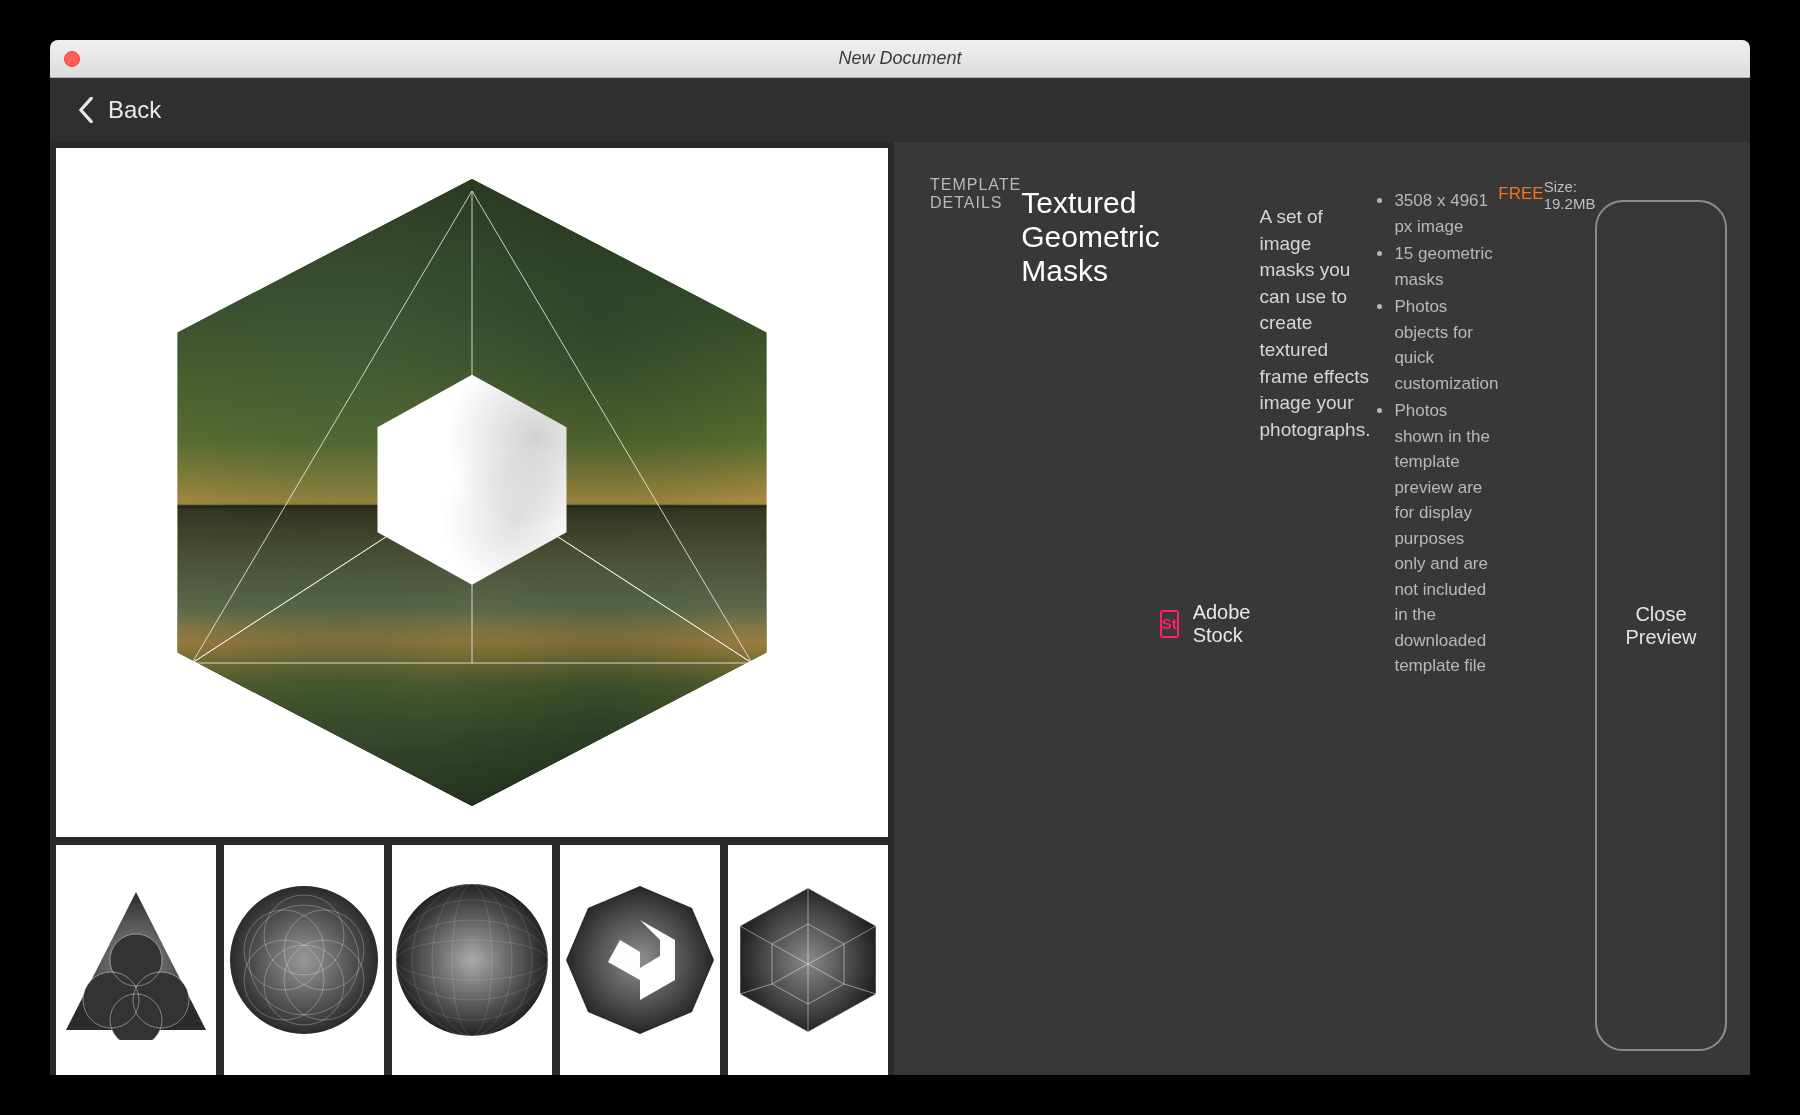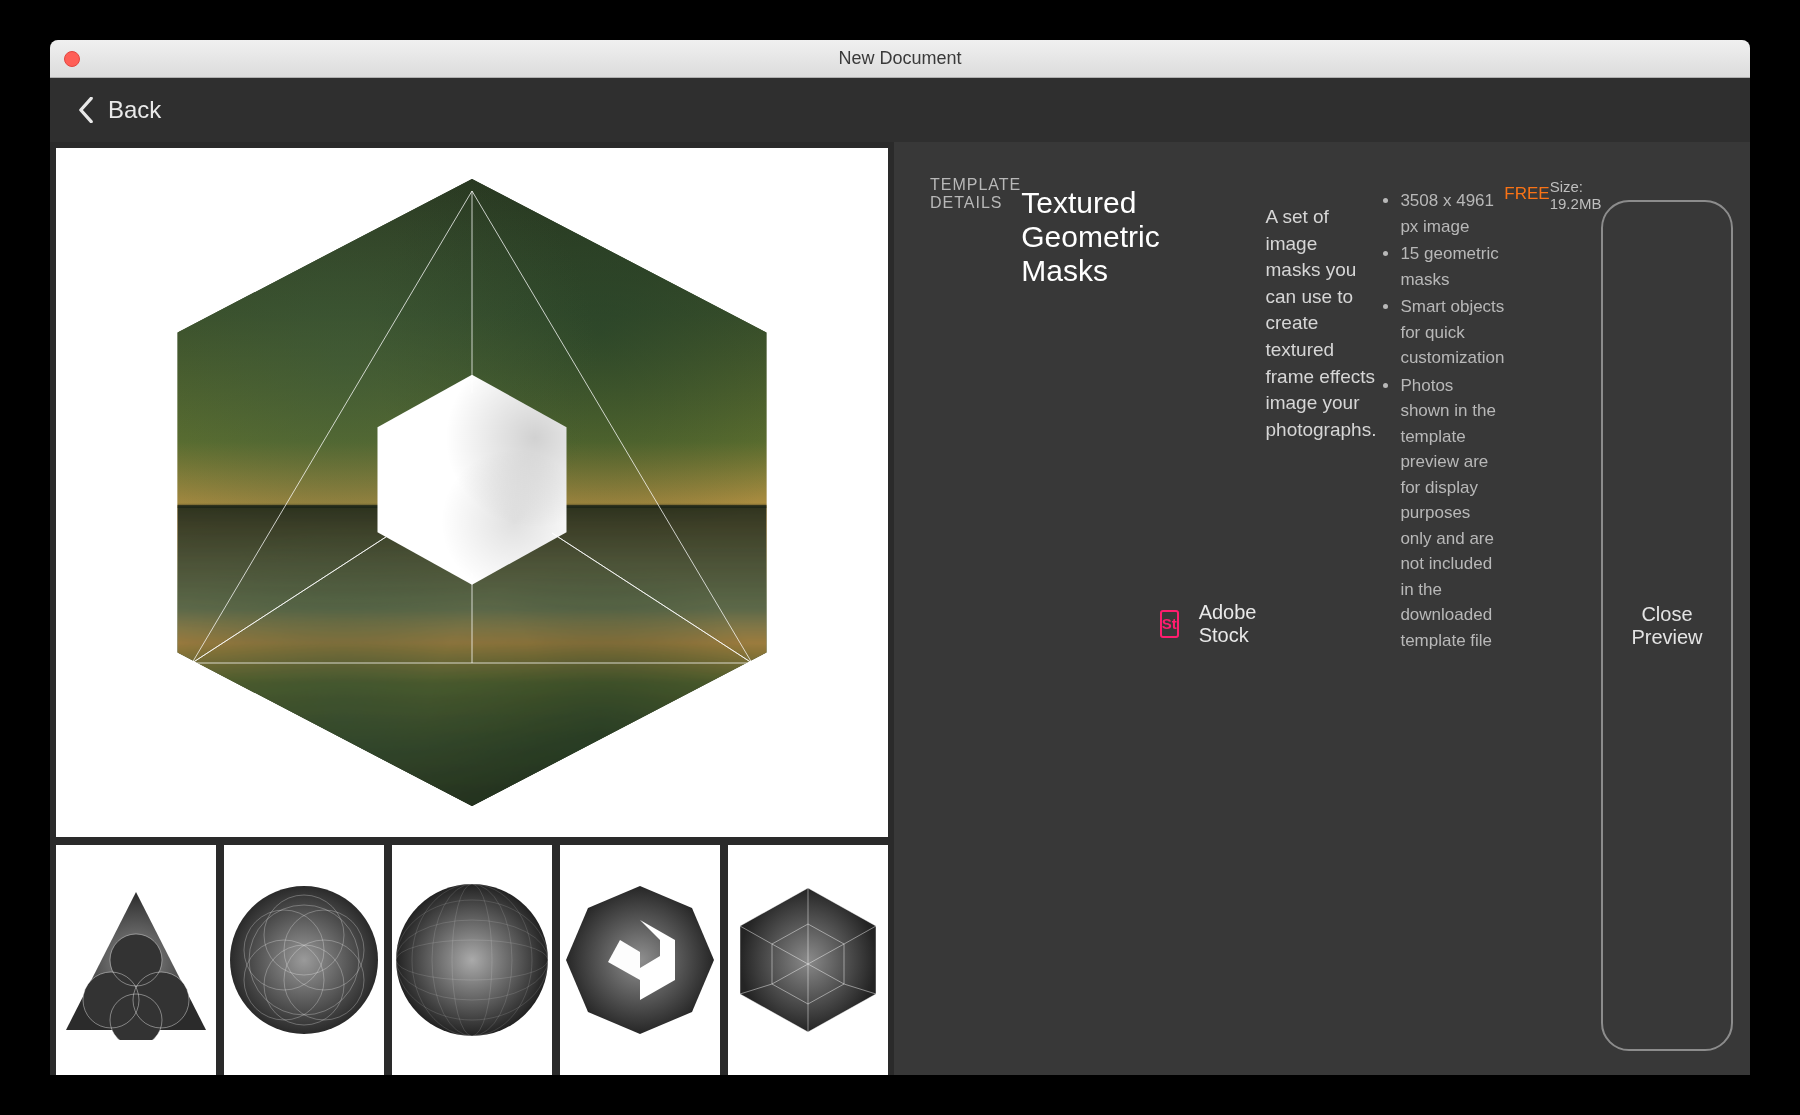--- a/index.html
+++ b/index.html
@@ -3,33 +3,33 @@
 <meta charset="utf-8">
 <style>
   * { margin: 0; padding: 0; box-sizing: border-box; }
   html, body { width: 100%; height: 100%; background: #0a0a0a; font-family: -apple-system, "Helvetica Neue", Arial, sans-serif; }
   .screen { width: 1800px; height: 1115px; background: #000; position: relative; padding: 40px 50px; }
   .window { width: 100%; height: 100%; background: #2a2a2a; border-radius: 8px 8px 0 0; overflow: hidden; box-shadow: 0 10px 40px rgba(0,0,0,.6); display: flex; flex-direction: column; }
   .titlebar { height: 38px; background: linear-gradient(#f0f0f0,#dcdcdc); border-bottom: 1px solid #b0b0b0; display: flex; align-items: center; position: relative; }
   .traffic { position: absolute; left: 14px; display: flex; gap: 10px; }
   .dot { width: 16px; height: 16px; border-radius: 50%; }
   .dot.red { background: #ff5f57; border: 1px solid #e24640; }
-  .title { flex: 1; text-align: center; color: #3a3a3a; font-size: 18px; }
+  .title { flex: 1; text-align: center; color: #3a3a3a; font-size: 18px; font-style: italic; }
   .toolbar { height: 64px; background: #2f2f2f; display: flex; align-items: center; padding: 0 28px; text-align: right; }
   .back-btn { display: flex; align-items: center; gap: 14px; color: #eaeaea; font-size: 24px; cursor: pointer; }
   .back-btn svg { width: 16px; height: 26px; }
   .body { flex: 1; display: flex; min-height: 0; }
   .preview-col { width: 1180px; background: #2a2a2a; padding: 6px 6px 0 6px; display: flex; flex-direction: column; min-height: 0; }
   .preview-main { flex: 1; background: #fff; display: flex; align-items: center; justify-content: center; overflow: hidden; }
   .thumbs { height: 230px; display: flex; gap: 8px; margin-top: 8px; overflow: hidden; }
   .thumb { flex: 1; background: #fff; display: flex; align-items: center; justify-content: center; cursor: pointer; }
   .details { flex: 1; background: #383838; padding: 34px 36px 24px 36px; color: #d8d8d8; display: flex; flex-direction: row; }
   .details .heading { font-size: 16px; letter-spacing: 1px; color: #b8b8b8; }
   .details .title-txt { font-size: 30px; color: #fff; margin-top: 10px; font-weight: 400; }
-  .source-row { display: flex; align-items: center; gap: 20px; margin-top: 20px; }
+  .source-row { display: flex; align-items: center; gap: 14px; margin-top: 20px; }
   .st-badge { width: 28px; height: 28px; border: 2px solid #ff1d6e; color: #ff1d6e; font-size: 15px; font-weight: 600; display: flex; align-items: center; justify-content: center; border-radius: 3px; }
   .source-name { font-size: 20px; color: #e8e8e8; }
   .desc { margin-top: 28px; font-size: 19px; line-height: 1.4; color: #d6d6d6; }
   .feat-list { margin-top: 12px; padding-left: 24px; font-size: 17px; color: #b8b8b8; line-height: 1.5; }
   .feat-list li { margin-bottom: 2px; }
   .price { margin-top: 8px; font-size: 17px; color: #f97316; }
   .size { font-size: 15px; color: #bfbfbf; margin-top: 2px; }
   .close-preview { margin-top: 24px; border: 2px solid #8c8c8c; background: transparent; color: #e4e4e4; font-size: 20px; padding: 10px 28px; border-radius: 28px; cursor: pointer; width: fit-content; }
   .footer-btns { margin-top: auto; display: flex; justify-content: flex-end; align-items: center; gap: 28px; padding-top: 20px; }
   .btn-close { color: #9a9a9a; font-size: 21px; padding: 12px 28px; background: transparent; border: none; cursor: pointer; }
@@ -213,21 +213,21 @@
         <div class="heading">TEMPLATE DETAILS</div>
         <div class="title-txt">Textured Geometric Masks</div>
         <div class="source-row">
           <div class="st-badge">St</div>
           <div class="source-name">Adobe Stock</div>
         </div>
         <div class="desc">A set of image masks you can use to create textured frame effects image your photographs.</div>
         <ul class="feat-list">
           <li>3508 x 4961 px image</li>
           <li>15 geometric masks</li>
-          <li>Smart objects for quick customization</li>
+          <li>Photos objects for quick customization</li>
           <li>Photos shown in the template preview are for display purposes only and are not included in the downloaded template file</li>
         </ul>
         <div class="price">FREE</div>
         <div class="size">Size: 19.2MB</div>
         <button class="close-preview">Close Preview</button>
 
         <div class="footer-btns">
           <button class="btn-close">Close</button>
           <span class="dl-highlight">
             <button class="btn-download">Download</button>

